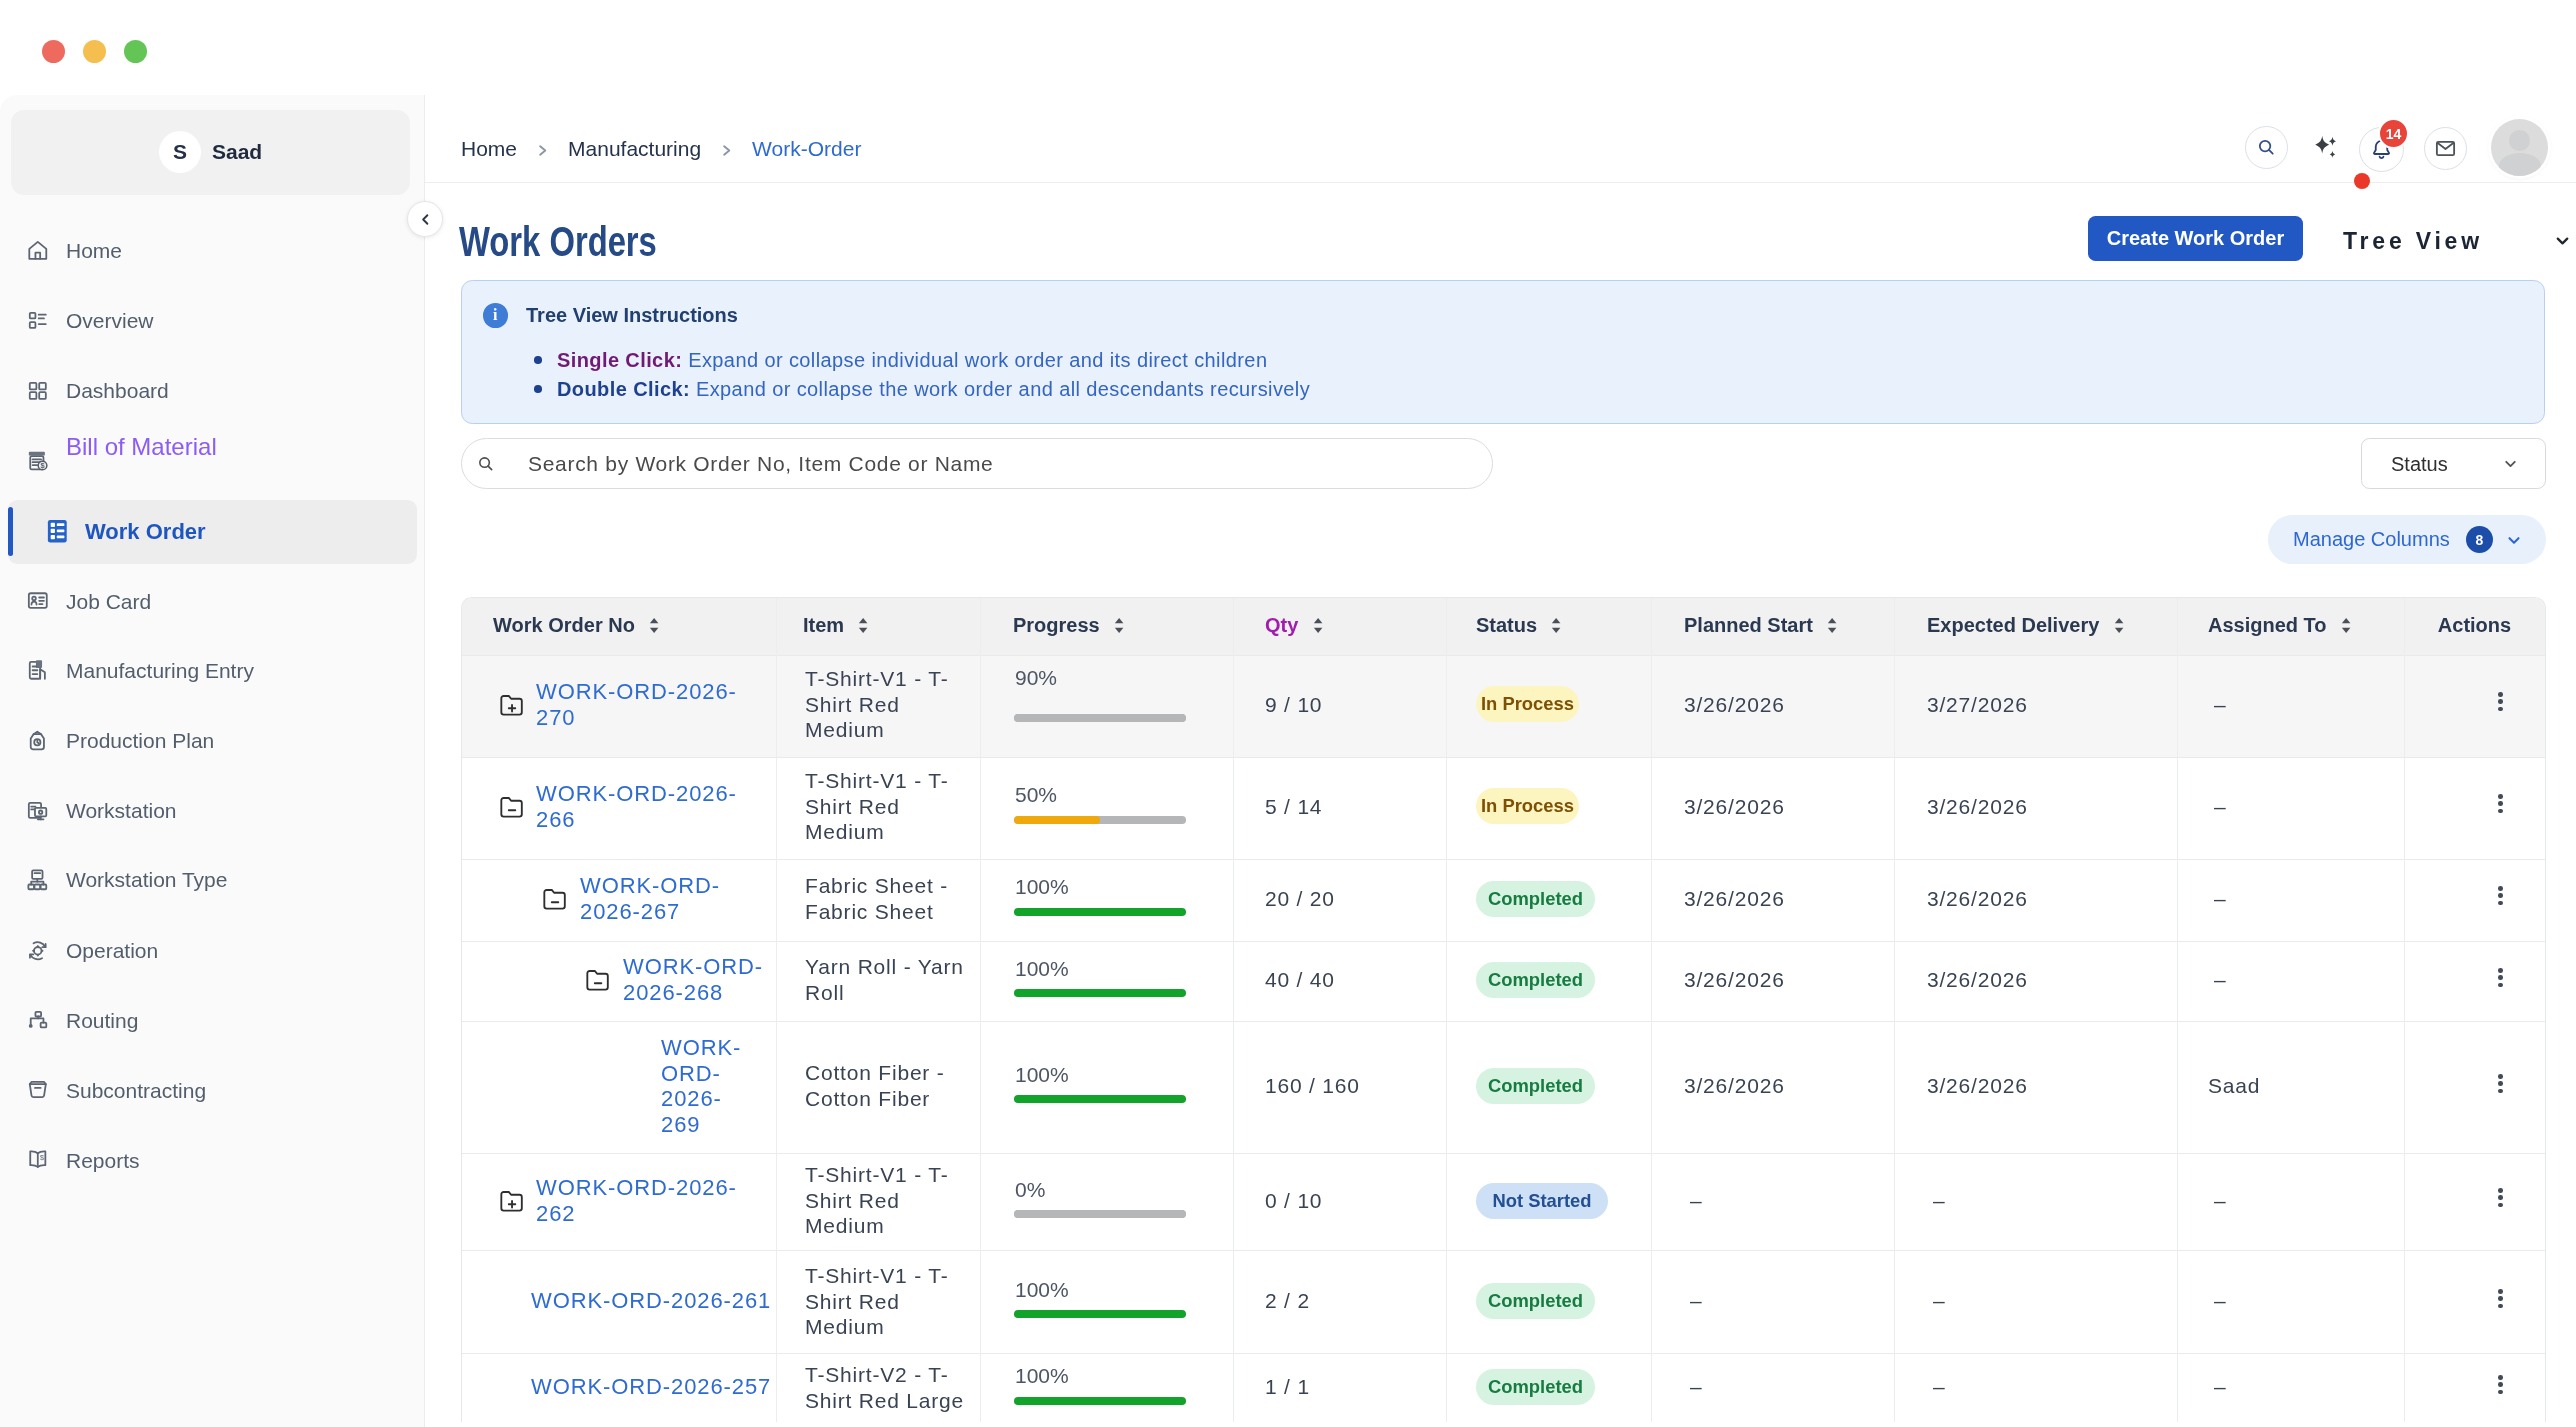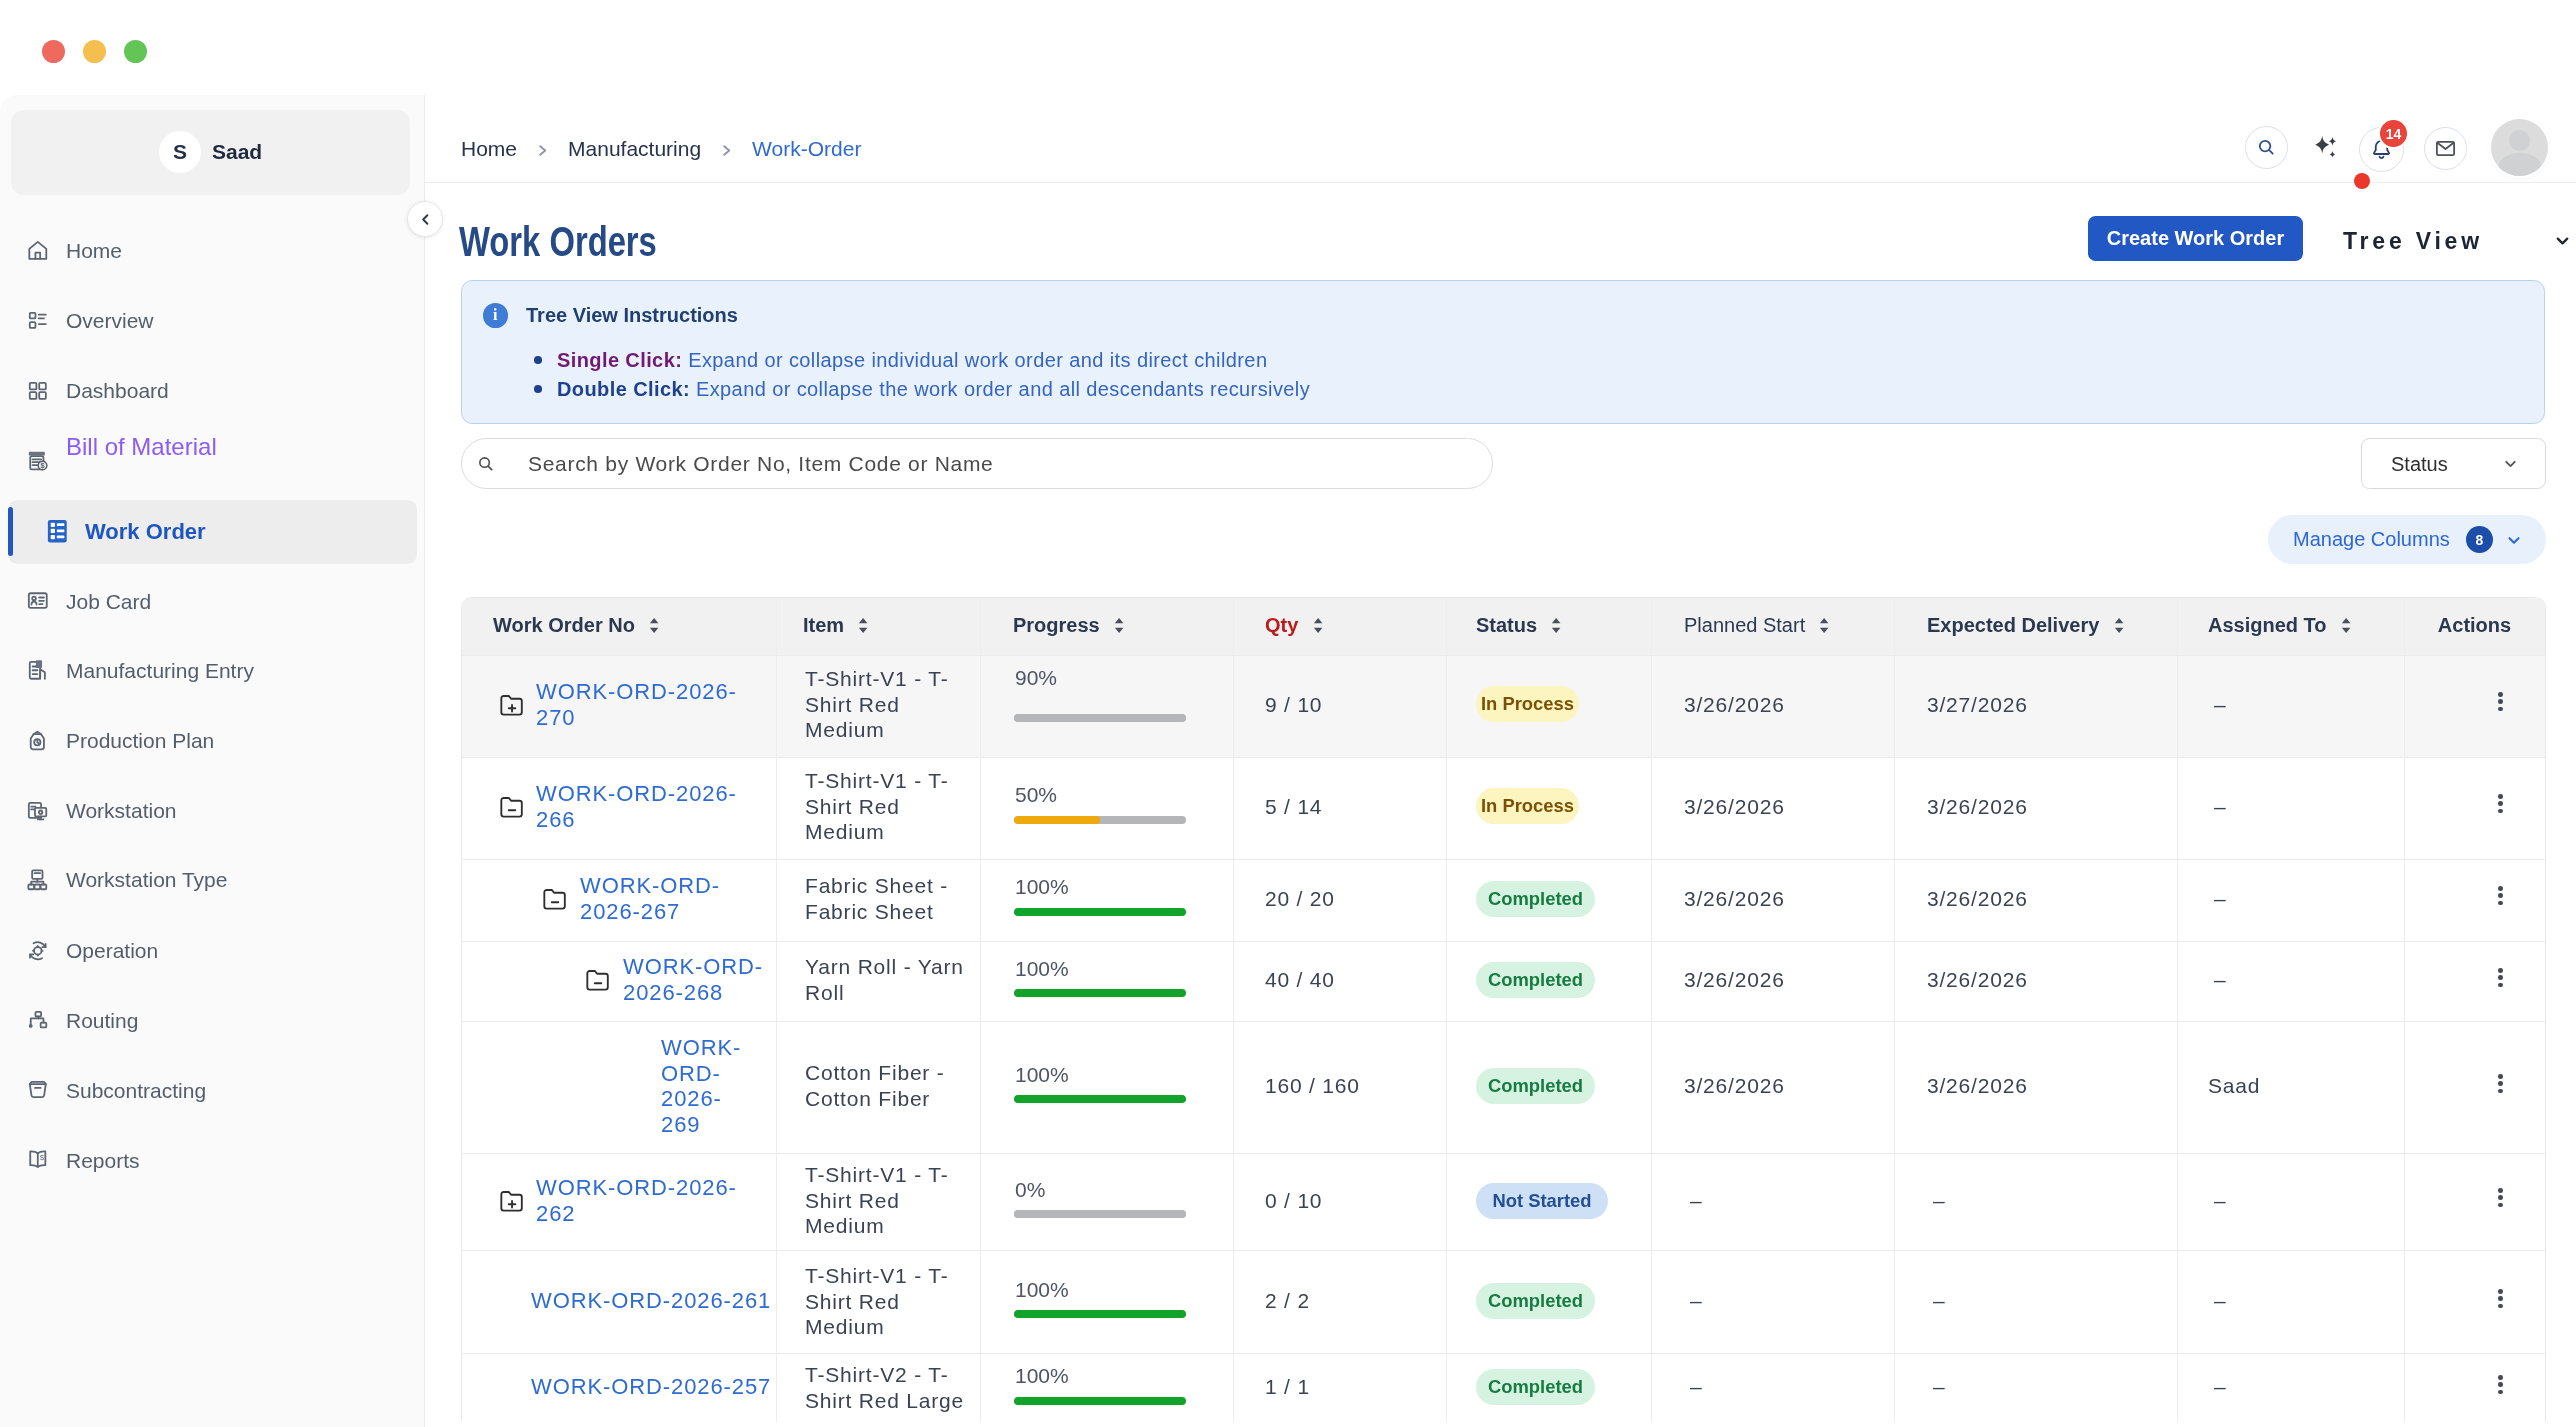--- a/index.html
+++ b/index.html
@@ -229,33 +229,33 @@
         <path d="M6.5 3 L11 8.5 H2 Z" fill="#4b4f57"></path>
         <path d="M6.5 19 L2 13.5 H11 Z" fill="#4b4f57"></path>
       </svg>
     </span></div>
 <div class="a vc" style="left:1013px;top:606px;height:38px;font-size:20px;font-weight:600;color:#2b3950">Progress<span style="margin-left:13.2px;display:inline-flex">
       <svg width="12.3" height="21" viewBox="0 0 13 22">
         <path d="M6.5 3 L11 8.5 H2 Z" fill="#4b4f57"></path>
         <path d="M6.5 19 L2 13.5 H11 Z" fill="#4b4f57"></path>
       </svg>
     </span></div>
-<div class="a vc" style="left:1265px;top:606px;height:38px;font-size:20px;font-weight:600;color:#b91c1c">Qty<span style="margin-left:13.2px;display:inline-flex">
+<div class="a vc" style="left:1265px;top:606px;height:38px;font-size:20px;font-weight:600;color:#a21caf">Qty<span style="margin-left:13.2px;display:inline-flex">
       <svg width="12.3" height="21" viewBox="0 0 13 22">
         <path d="M6.5 3 L11 8.5 H2 Z" fill="#4b4f57"></path>
         <path d="M6.5 19 L2 13.5 H11 Z" fill="#4b4f57"></path>
       </svg>
     </span></div>
 <div class="a vc" style="left:1476px;top:606px;height:38px;font-size:20px;font-weight:600;color:#2b3950">Status<span style="margin-left:13.2px;display:inline-flex">
       <svg width="12.3" height="21" viewBox="0 0 13 22">
         <path d="M6.5 3 L11 8.5 H2 Z" fill="#4b4f57"></path>
         <path d="M6.5 19 L2 13.5 H11 Z" fill="#4b4f57"></path>
       </svg>
     </span></div>
-<div class="a vc" style="left:1684px;top:606px;height:38px;font-size:20px;font-weight:400;color:#2b3950">Planned Start<span style="margin-left:13.2px;display:inline-flex">
+<div class="a vc" style="left:1684px;top:606px;height:38px;font-size:20px;font-weight:700;color:#2b3950">Planned Start<span style="margin-left:13.2px;display:inline-flex">
       <svg width="12.3" height="21" viewBox="0 0 13 22">
         <path d="M6.5 3 L11 8.5 H2 Z" fill="#4b4f57"></path>
         <path d="M6.5 19 L2 13.5 H11 Z" fill="#4b4f57"></path>
       </svg>
     </span></div>
 <div class="a vc" style="left:1927px;top:606px;height:38px;font-size:20px;font-weight:600;color:#2b3950">Expected Delivery<span style="margin-left:13.2px;display:inline-flex">
       <svg width="12.3" height="21" viewBox="0 0 13 22">
         <path d="M6.5 3 L11 8.5 H2 Z" fill="#4b4f57"></path>
         <path d="M6.5 19 L2 13.5 H11 Z" fill="#4b4f57"></path>
       </svg>

